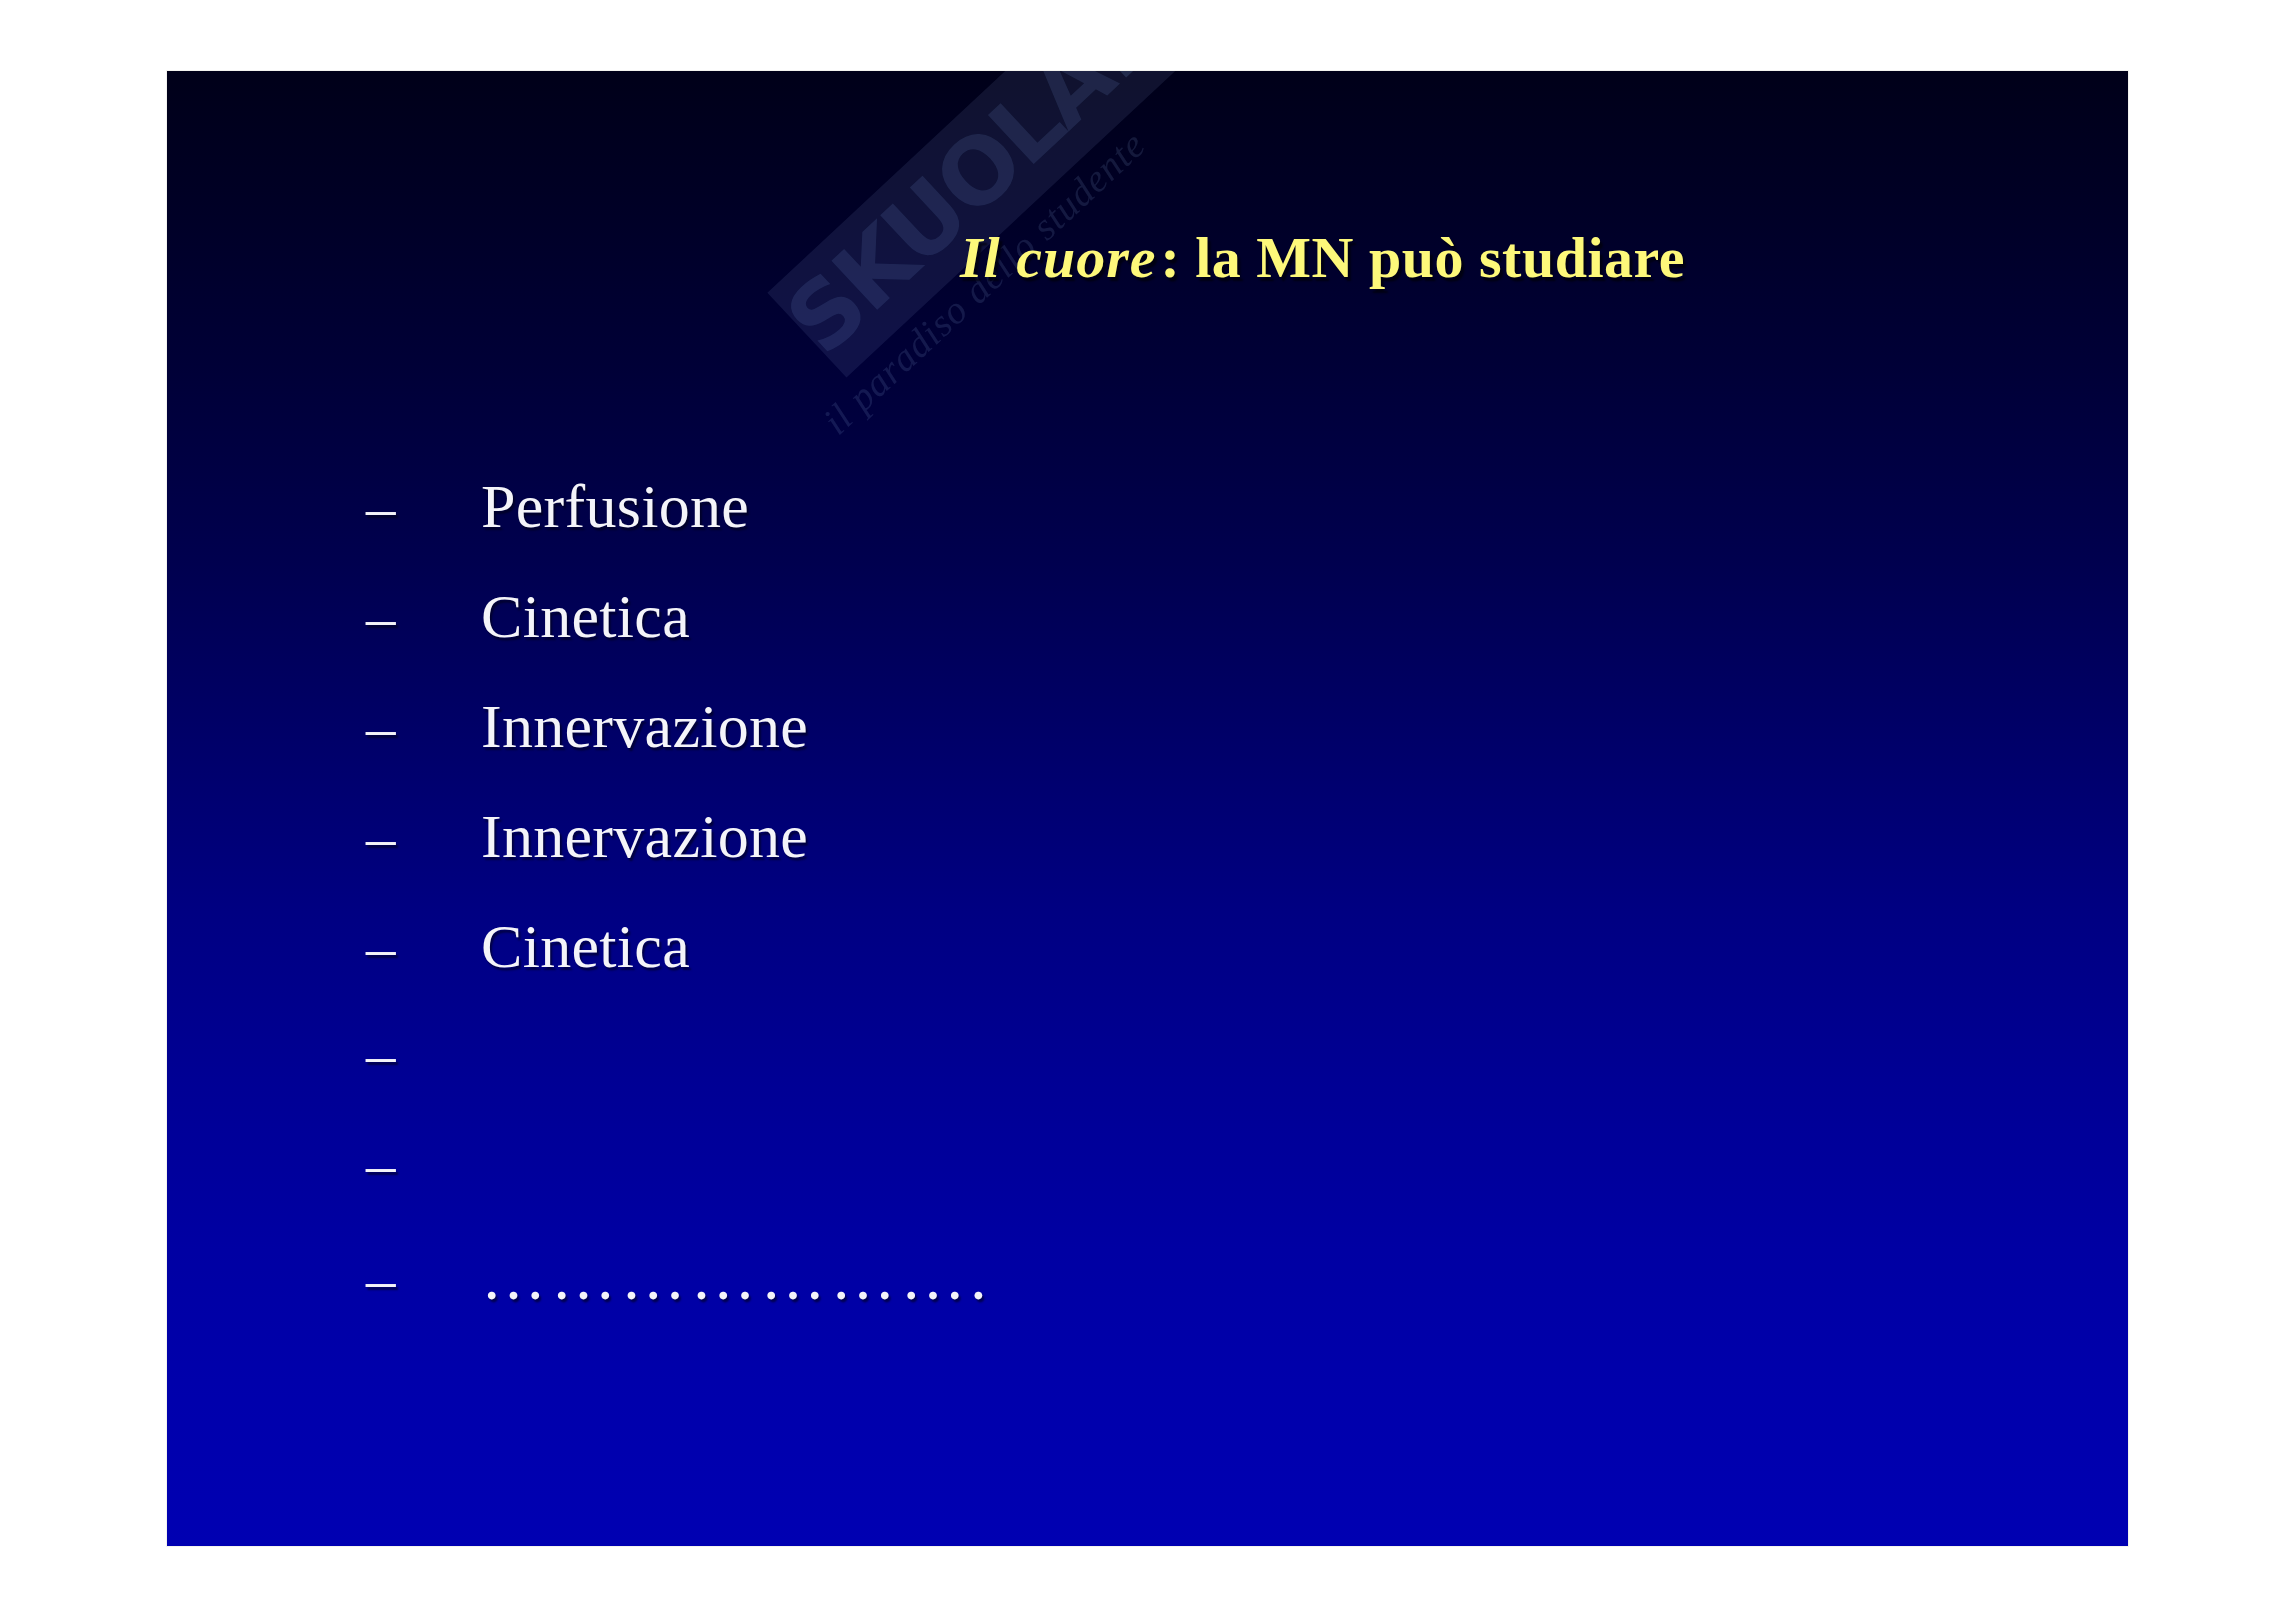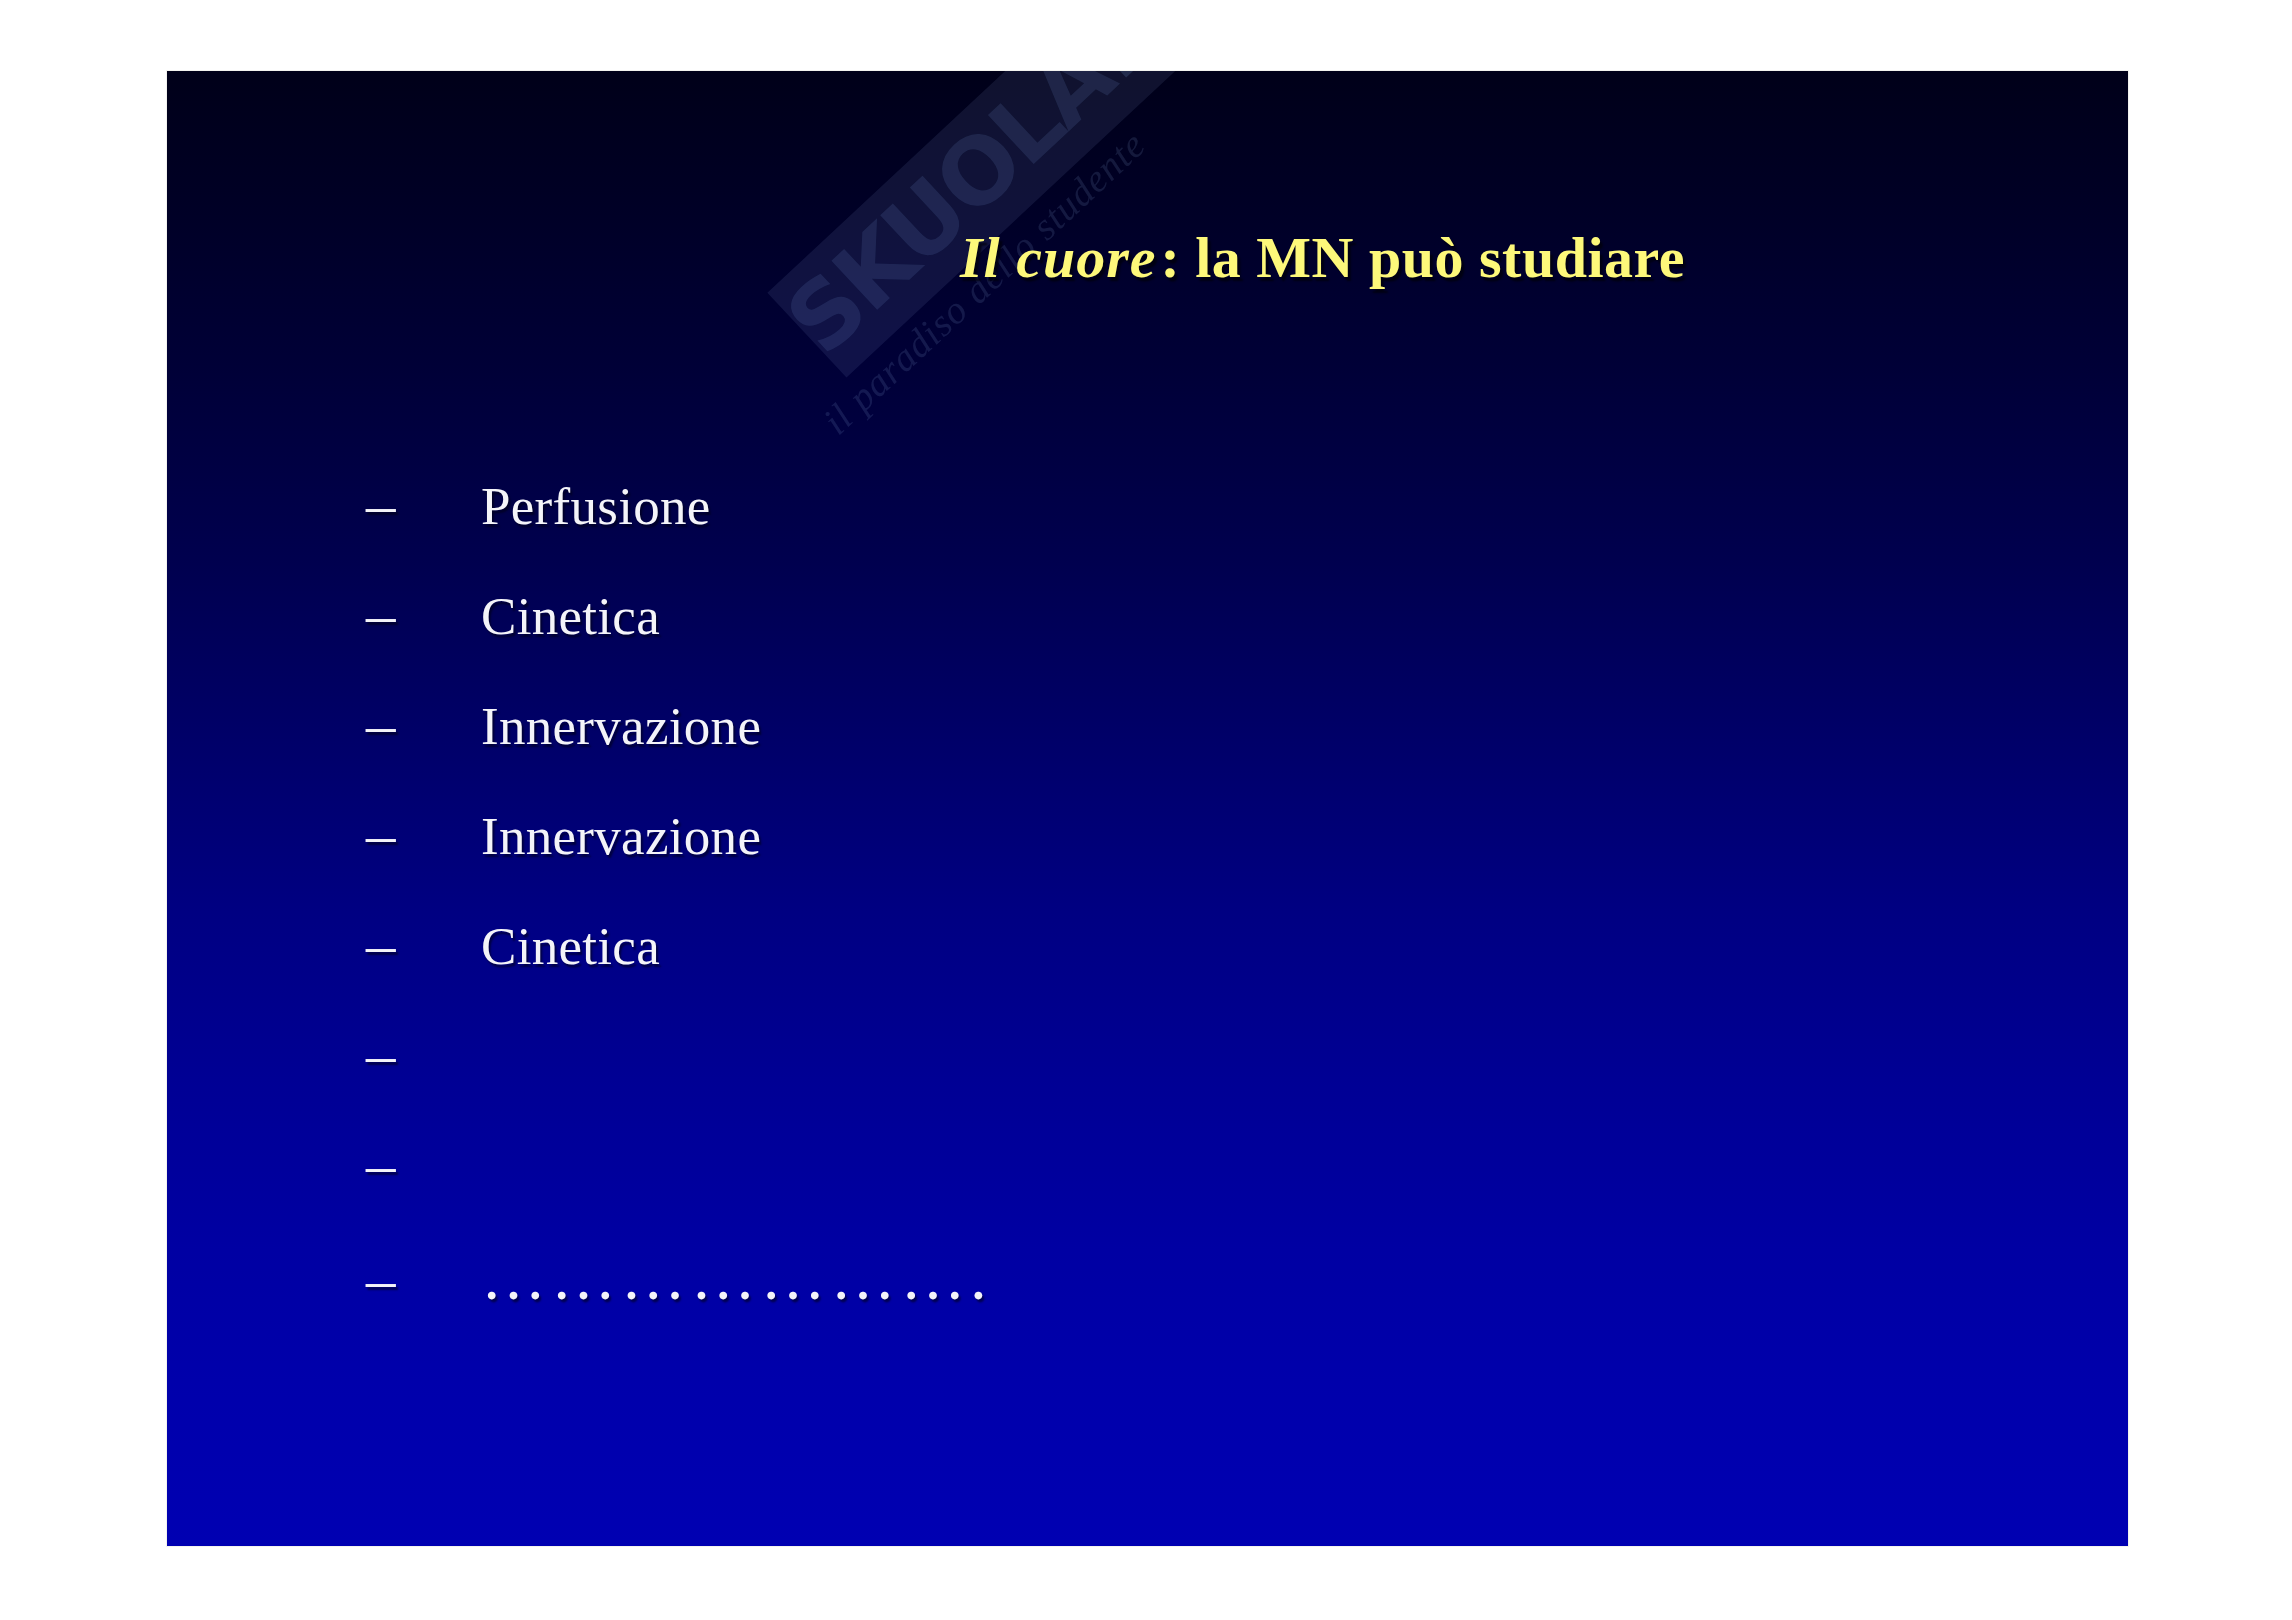--- a/index.html
+++ b/index.html
@@ -134,21 +134,21 @@
     color: #f2f2f8;
     font-size: 59px;
     line-height: 1;
     text-align: left;
     padding-left: 2.9px;
     box-sizing: border-box;
     text-shadow: 2px 2.9px 2px rgba(0,0,15,0.55);
   }
   .bullet-text {
     color: #f4f4f9;
-    font-size: 53px;
+    font-size: 62px;
     line-height: 1;
     letter-spacing: 0.3px;
     text-shadow: 2px 2.9px 2px rgba(0,0,15,0.55);
     white-space: nowrap;
   }
   .bullet-text.dots {
     letter-spacing: 4.9px;
     font-size: 65px;
   }
 </style>

